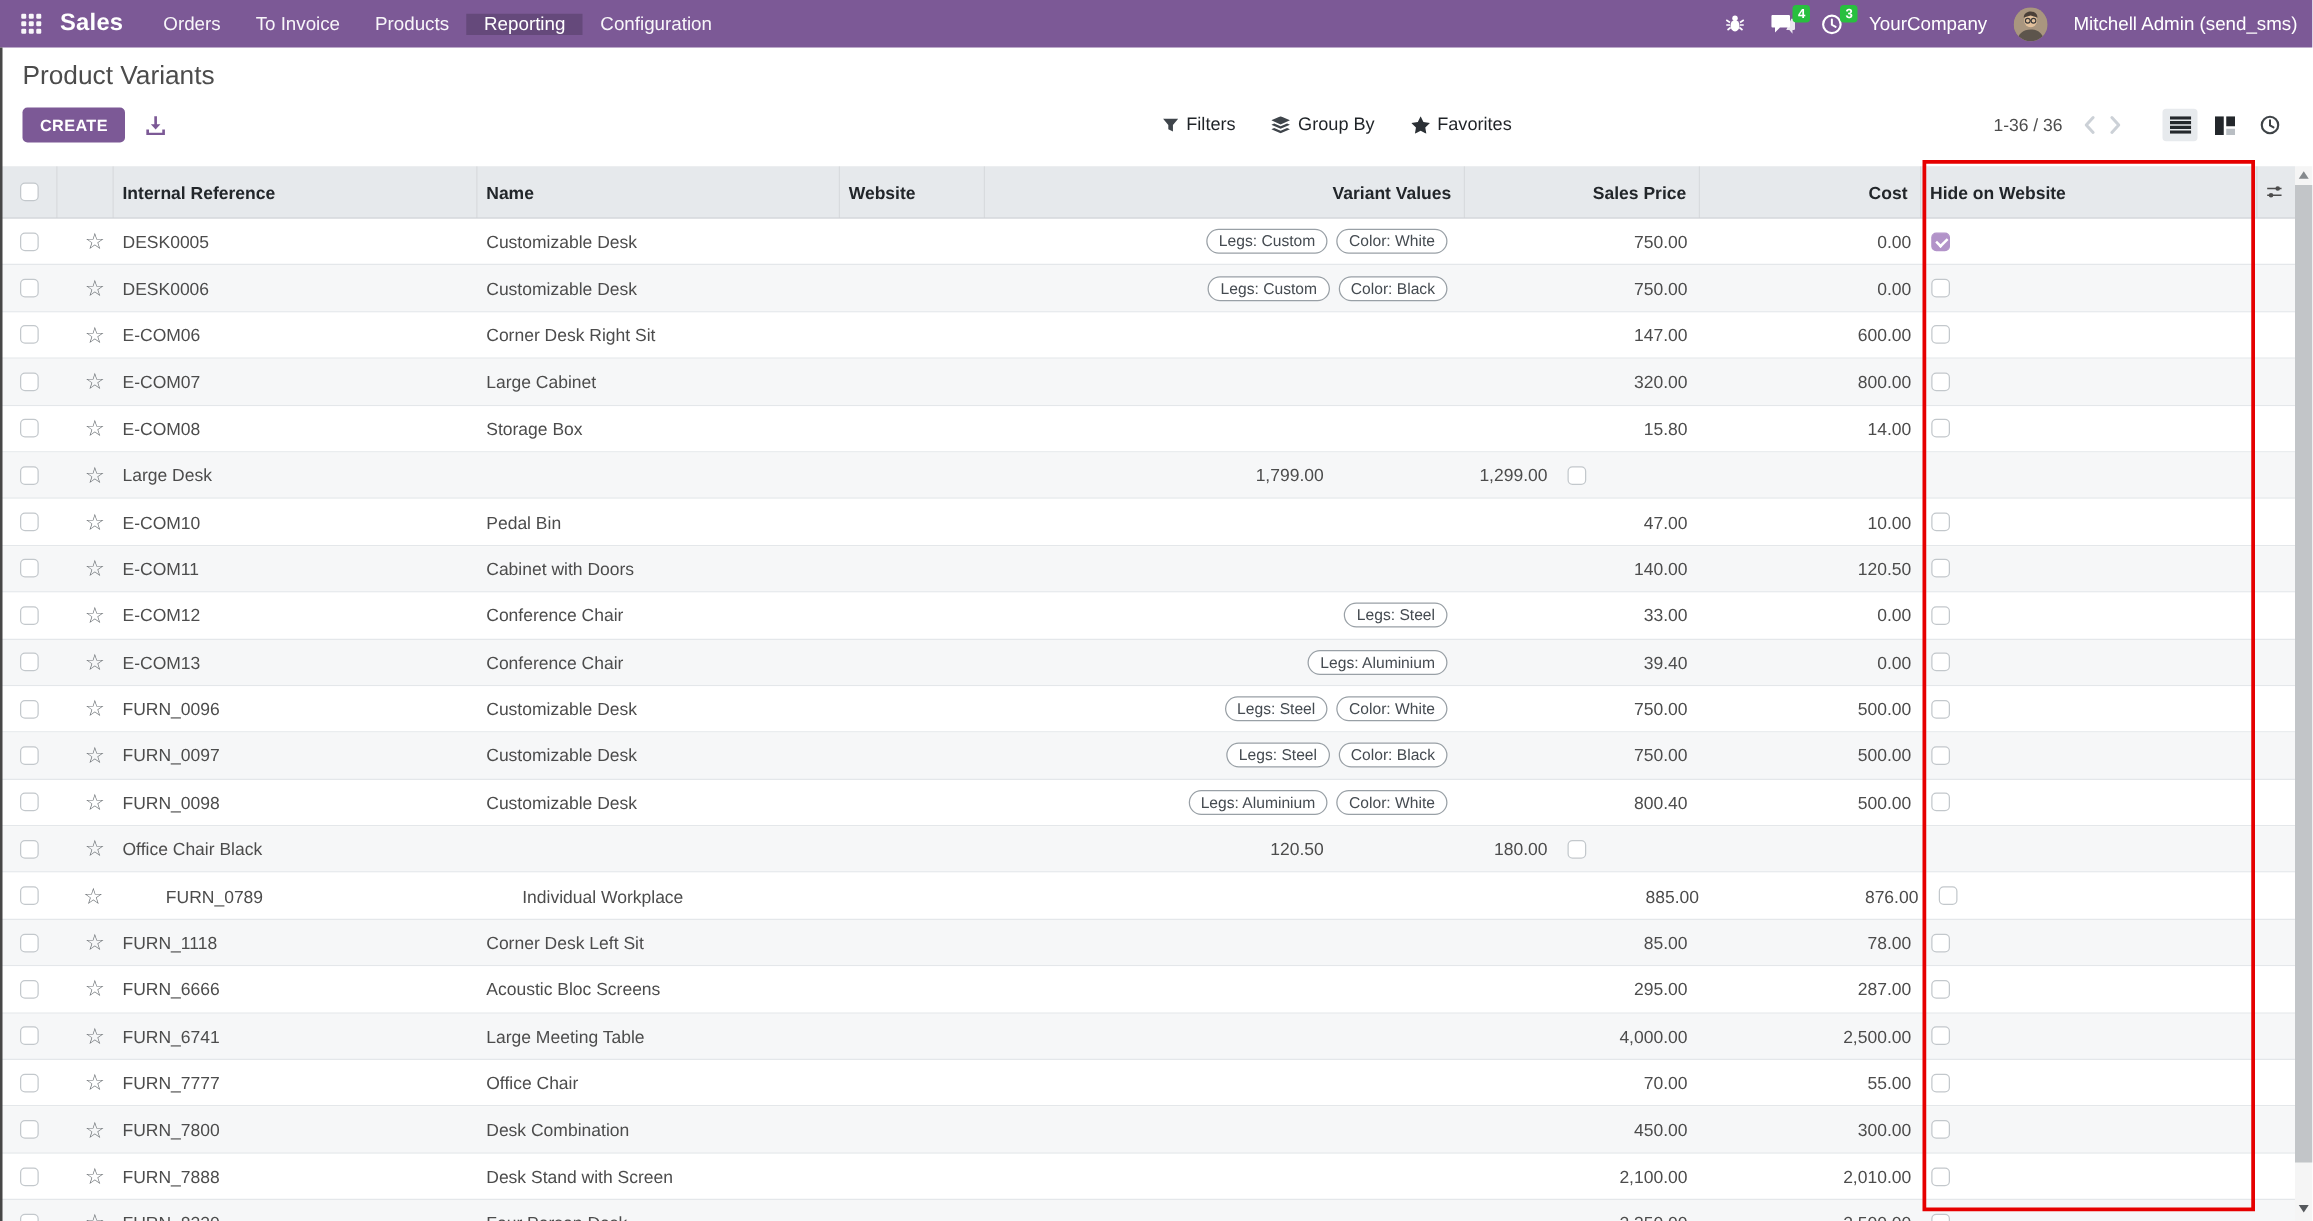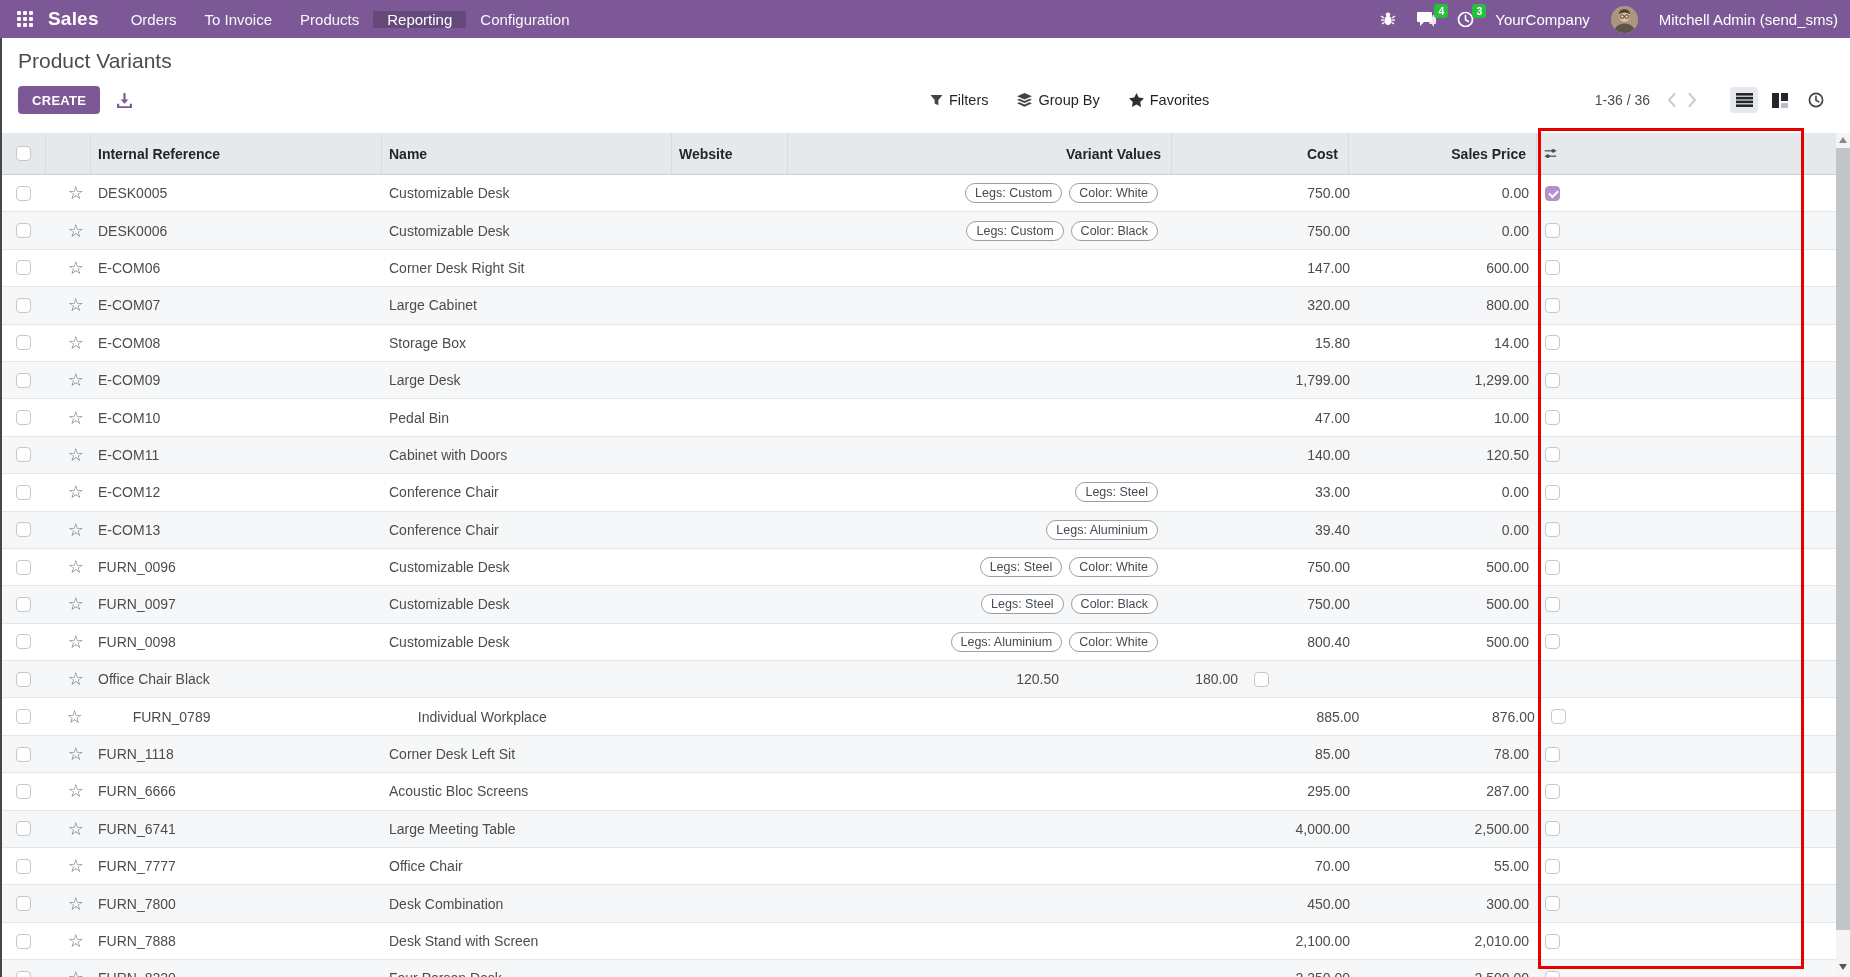--- a/index.html
+++ b/index.html
@@ -248,22 +248,23 @@
 <div class="o-list">
   <div class="thead" id="thead">
       <div class="th" style="width: 46px;">
         <div class="cb" style="margin-left: 9px;"></div>
       </div>
       <div class="th ar" style="width: 45px;"></div>
       <div class="th" style="width: 291px;">Internal Reference</div>
       <div class="th" style="width: 290px;">Name</div>
       <div class="th" style="width: 116px;">Website</div>
       <div class="th ar" style="width: 384px;">Variant Values</div>
+      <div class="th ar" style="width: 188px;">Sales Price</div>
       <div class="th ar" style="width: 177px;">Cost</div>
-      <div class="th ar" style="width: 188px;">Sales Price</div>
+      <div class="th" style="width: 269px;">Hide on Website</div>
       <div class="th ar" style="width: 30px; justify-content: center;">
         <svg width="17" height="15" viewBox="0 0 17 15">
           <line x1="1" y1="4" x2="16" y2="4" stroke="#4c4c4c" stroke-width="1.6"></line>
           <circle cx="12" cy="4" r="2.4" fill="#4c4c4c"></circle>
           <line x1="1" y1="11" x2="16" y2="11" stroke="#4c4c4c" stroke-width="1.6"></line>
           <circle cx="5" cy="11" r="2.4" fill="#4c4c4c"></circle>
         </svg>
       </div>
     </div>
   <div id="tbody">
@@ -363,21 +364,20 @@
         </div>
         <div class="td gear ar" style="width: 30px;"></div>
       </div>
       <div class="tr stripe">
         <div class="td sel" style="width: 46px;">
           <div class="cb" style="margin-left: 9px;"></div>
         </div>
         <div class="td starc ar" style="width: 45px;">
           <span class="star">☆</span>
         </div>
-        <div class="td ref" style="width: 291px;">E-COM09</div>
         <div class="td name" style="width: 290px;">Large Desk</div>
         <div class="td web" style="width: 116px;"></div>
         <div class="td var ar" style="width: 384px;"></div>
         <div class="td sales ar" style="width: 188px;">1,799.00</div>
         <div class="td cost ar" style="width: 177px;">1,299.00</div>
         <div class="td hidecol" style="width: 269px;">
           <div class="cb"></div>
         </div>
         <div class="td gear ar" style="width: 30px;"></div>
       </div>

